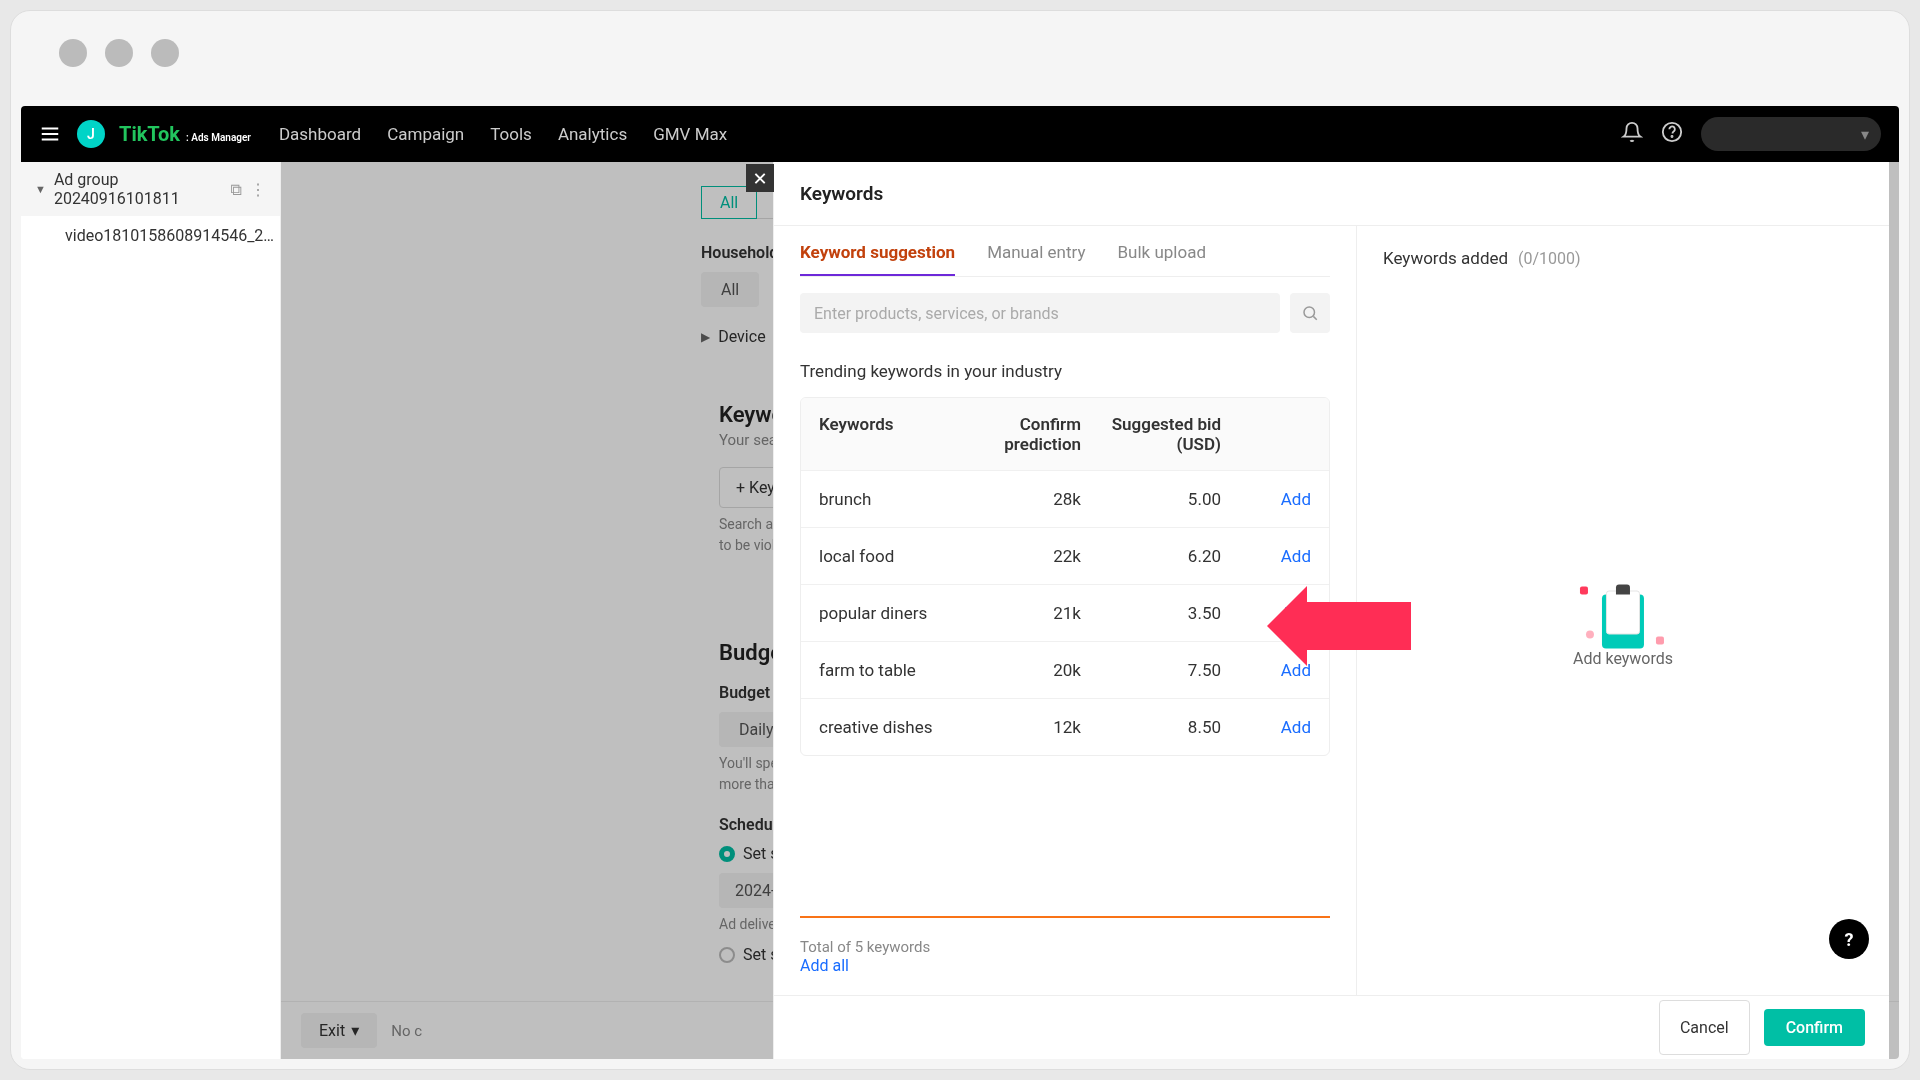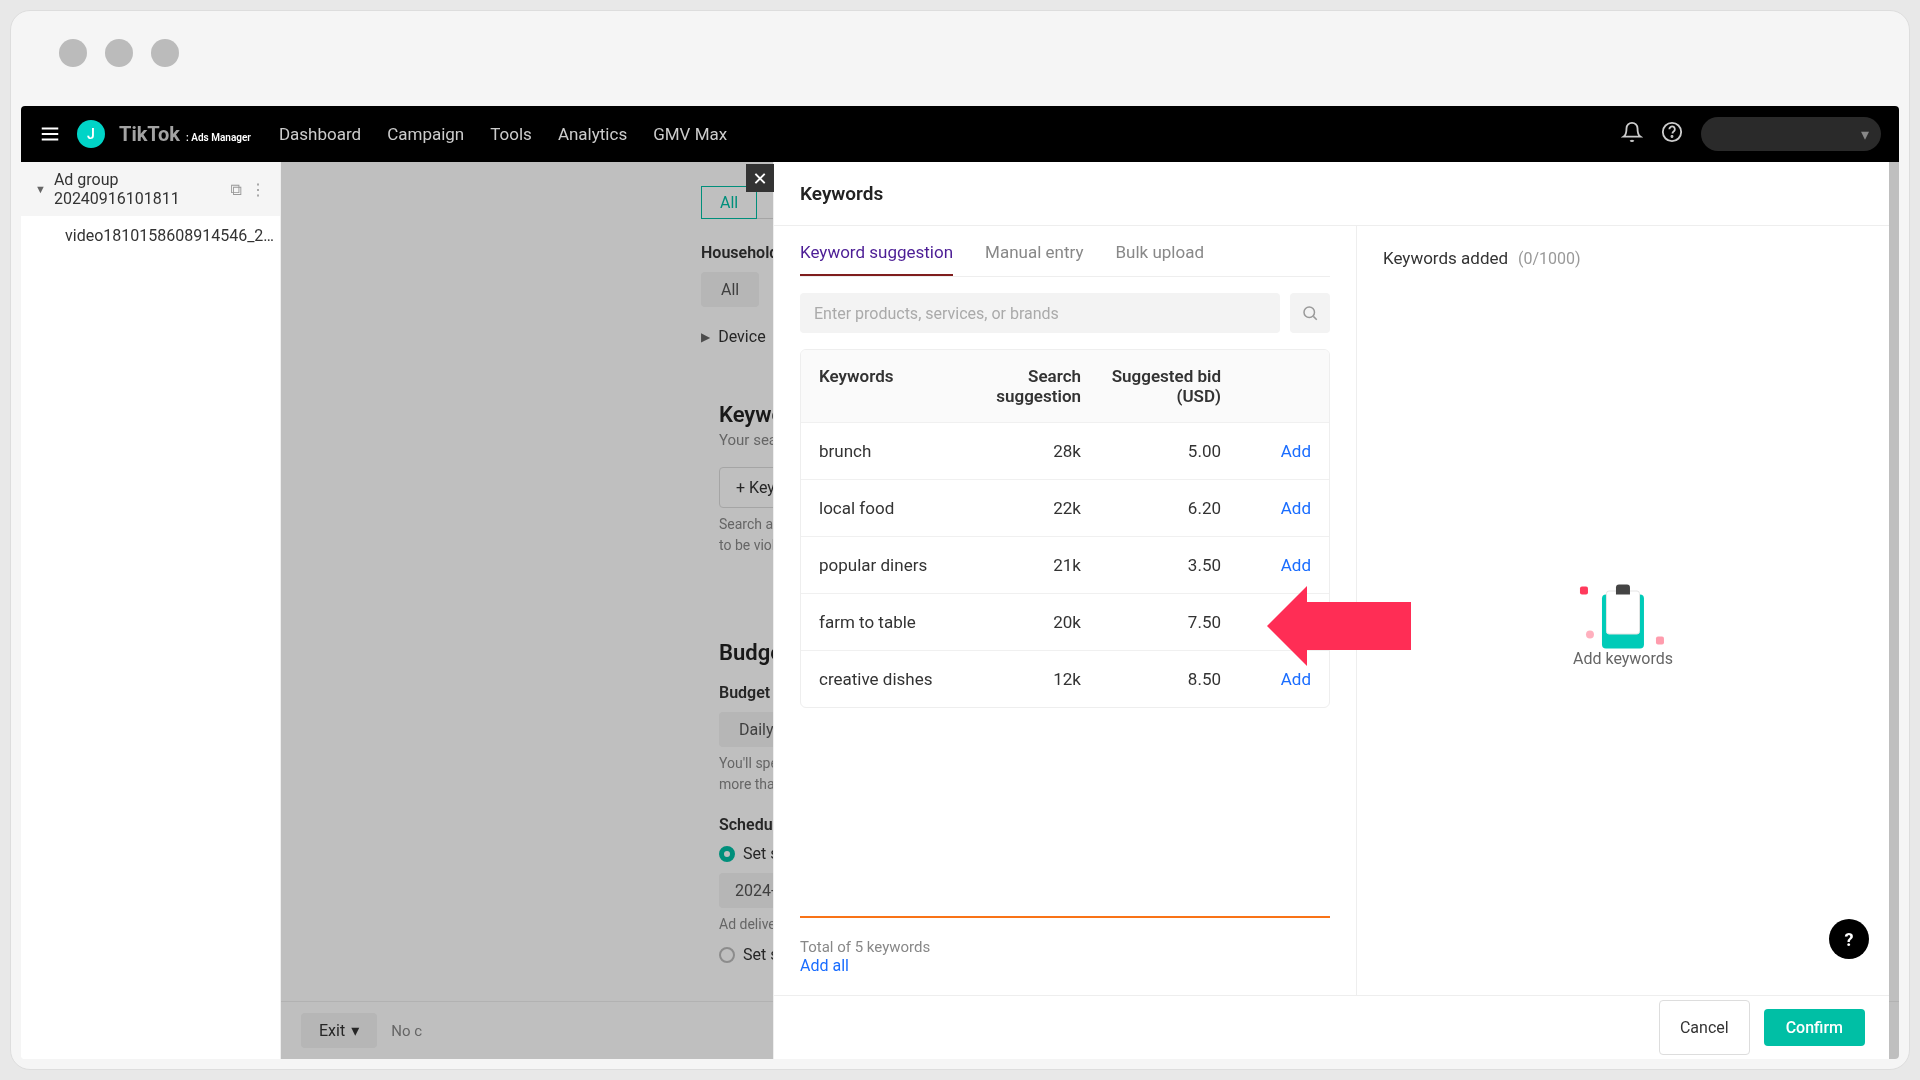--- a/index.html
+++ b/index.html
@@ -10,21 +10,21 @@
 .window-controls { display: flex; gap: 18px; padding: 28px 48px; }
 .window-dot { width: 28px; height: 28px; border-radius: 50%; background: #bbb; }
 
 .app-container { position: absolute; left: 10px; right: 10px; top: 95px; bottom: 10px; background: #fff; border-radius: 4px; overflow: hidden; }
 
 .top-nav { height: 56px; background: #000; display: flex; align-items: center; padding: 0 18px; color: #ccc; }
 .hamburger { width: 24px; color: #fff; cursor: pointer; }
 .hamburger svg { display: block; }
 .avatar-small { width: 28px; height: 28px; border-radius: 50%; background: #00d4c7; margin: 0 14px; display: flex; align-items: center; justify-content: center; color: #fff; font-weight: 600; font-size: 14px; }
 .logo { display: flex; align-items: baseline; gap: 6px; margin-right: 28px; }
-.logo-tiktok { font-weight: 700; color: #a3a3a3; font-size: 20px; }
+.logo-tiktok { font-weight: 700; color: #22c55e; font-size: 20px; }
 .logo-suffix { font-size: 10px; color: #fff; font-weight: 600; }
 .nav-links { display: flex; gap: 26px; font-size: 17px; }
 .nav-link { color: #ccc; cursor: pointer; }
 .nav-right { margin-left: auto; display: flex; align-items: center; gap: 18px; }
 .icon-btn { color: #ccc; cursor: pointer; }
 .account-pill { width: 180px; height: 34px; background: #2a2a2a; border-radius: 17px; display: flex; align-items: center; padding-right: 12px; justify-content: flex-end; }
 .chevron-down { color: #888; }
 
 .workspace { position: relative; height: calc(100% - 56px); display: flex; }
 
@@ -66,21 +66,21 @@
 
 .modal { position: absolute; left: 752px; right: 10px; top: 0; bottom: 0; background: #fff; display: flex; flex-direction: column; z-index: 10; border-left: 1px solid #eee; }
 .modal-close { position: absolute; left: -28px; top: 2px; width: 28px; height: 28px; background: #333; color: #fff; display: flex; align-items: center; justify-content: center; cursor: pointer; font-size: 18px; }
 .modal-header { padding: 20px 26px; border-bottom: 1px solid #eee; font-size: 19px; font-weight: 600; color: #222; }
 .modal-body { flex: 1; display: flex; overflow: hidden; }
 .modal-left { flex: 1; padding: 0 26px 20px; border-right: 1px solid #eee; display: flex; flex-direction: column; }
 .modal-right { width: 532px; padding: 22px 26px; position: relative; }
 
 .tabs { display: flex; gap: 32px; border-bottom: 1px solid #eee; padding-top: 16px; }
 .tab { padding-bottom: 12px; font-size: 17px; color: #888; cursor: pointer; }
-.tab.active { color: #4c1d95; font-weight: 400; border-bottom: 2px solid #7f1d1d; }
+.tab.active { color: #c2410c; font-weight: 700; border-bottom: 2px solid #6d28d9; }
 
 .search-row { display: flex; gap: 10px; margin-top: 16px; }
 .search-input { flex: 1; height: 40px; background: #f3f3f3; border: none; border-radius: 4px; padding: 0 14px; font-size: 16px; color: #333; }
 .search-input::placeholder { color: #aaa; }
 .search-btn { width: 40px; height: 40px; background: #f3f3f3; border-radius: 4px; display: flex; align-items: center; justify-content: center; color: #999; cursor: pointer; }
 
 .trending-label { margin-top: 28px; font-size: 17px; color: #333; }
 
 .kw-table { margin-top: 16px; border: 1px solid #eee; border-radius: 6px; overflow: hidden; }
 .kw-head { display: flex; background: #fafafa; padding: 16px 18px; font-size: 17px; font-weight: 600; color: #333; }
@@ -253,25 +253,26 @@
             </div>
             <div class="search-row">
               <input class="search-input" placeholder="Enter products, services, or brands" style="">
               <div class="search-btn">
                 <svg viewBox="0 0 24 24" width="18" height="18" fill="none" stroke="currentColor" stroke-width="2">
                     <circle cx="11" cy="11" r="7"></circle>
                     <line x1="21" y1="21" x2="16.5" y2="16.5"></line>
                   </svg>
               </div>
             </div>
+            <div class="trending-label">Trending keywords in your industry</div>
 
             <div class="kw-table">
               <div class="kw-head">
                 <div class="col-kw">Keywords</div>
-                <div class="col-sp">Search suggestion</div>
+                <div class="col-sp">Confirm prediction</div>
                 <div class="col-bid">Suggested bid (USD)</div>
                 <div class="col-add"></div>
               </div>
               <div class="kw-row">
                 <div class="col-kw">brunch</div>
                 <div class="col-sp">28k</div>
                 <div class="col-bid">5.00</div>
                 <div class="col-add"><span class="add-link">Add</span></div>
               </div>
               <div class="kw-row">

